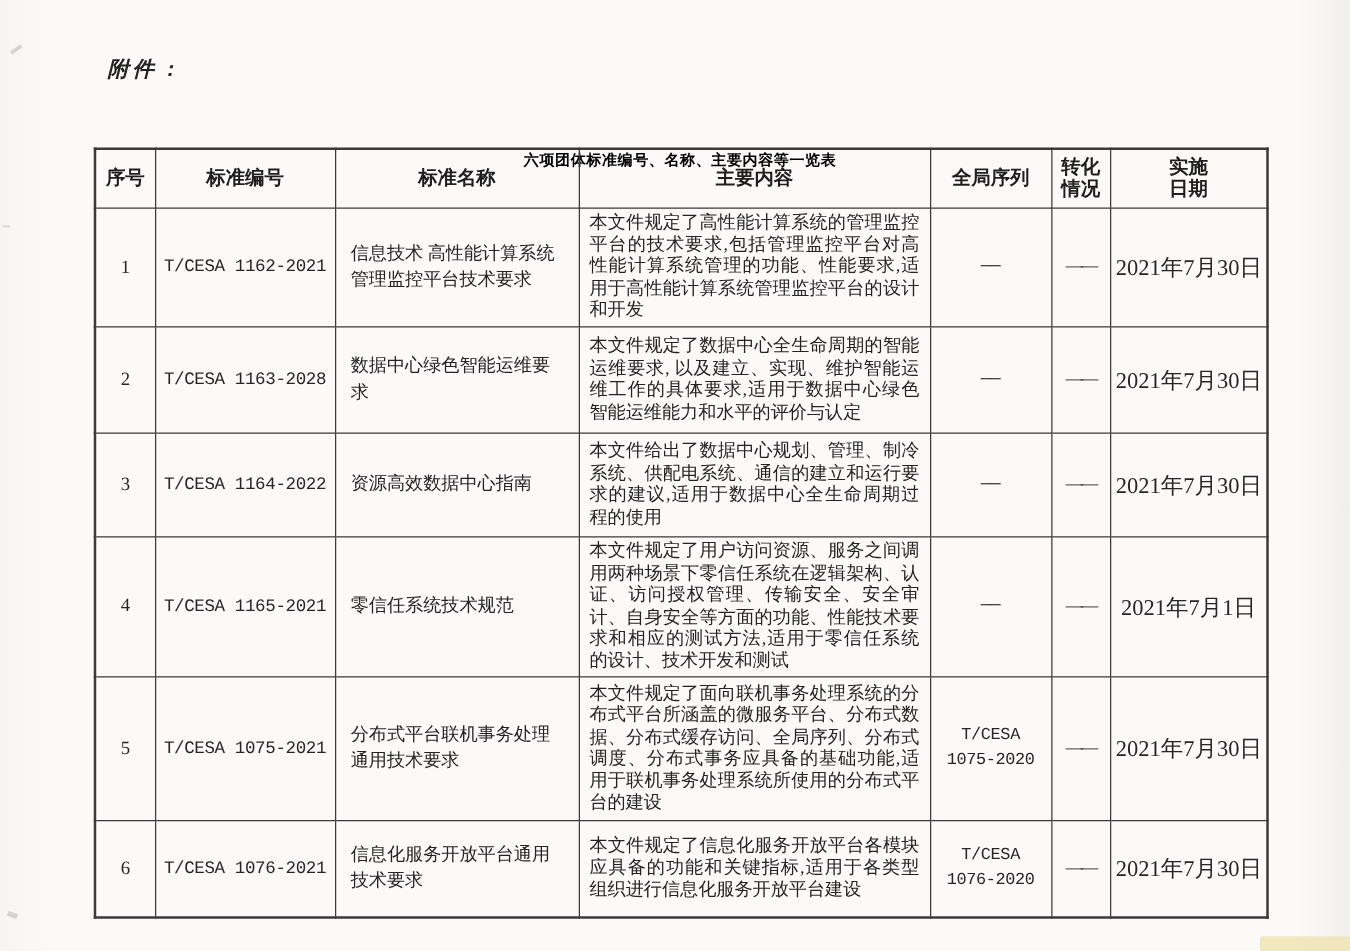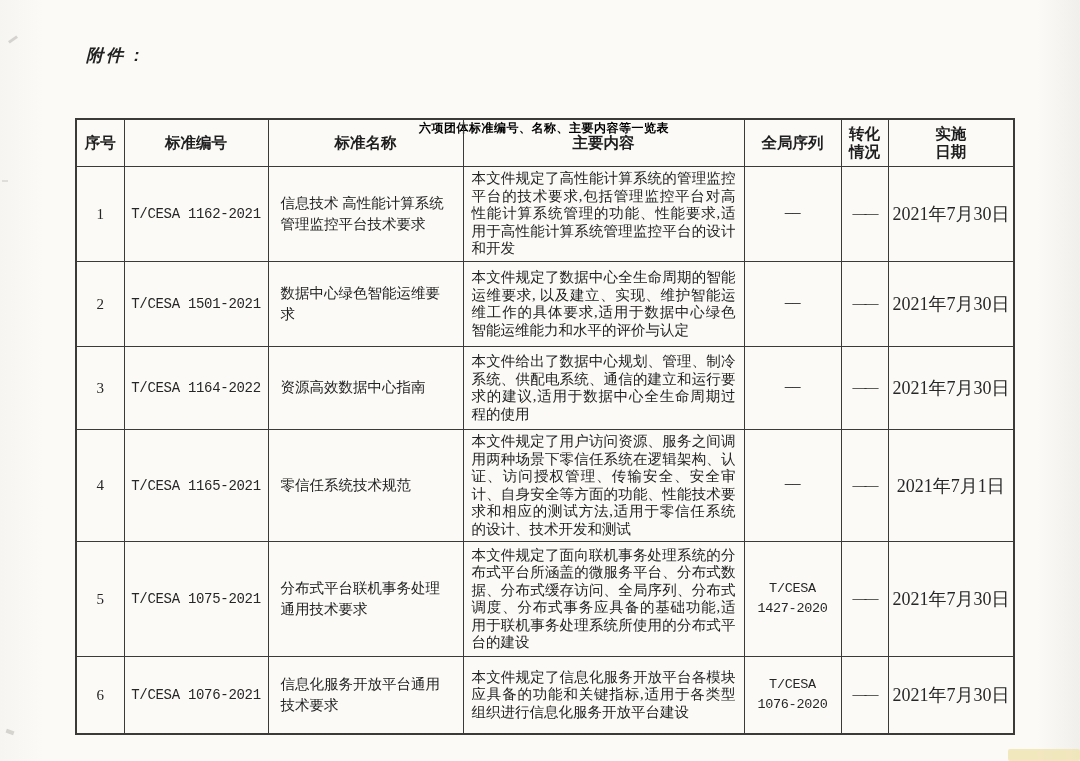--- a/index.html
+++ b/index.html
@@ -112,21 +112,21 @@
       <td class="c-seq">1</td>
       <td class="c-code">T/CESA 1162-2021</td>
       <td class="c-name">信息技术 高性能计算系统管理监控平台技术要求</td>
       <td class="c-content">本文件规定了高性能计算系统的管理监控平台的技术要求,包括管理监控平台对高性能计算系统管理的功能、性能要求,适用于高性能计算系统管理监控平台的设计和开发</td>
       <td class="c-replaces dash">——</td>
       <td class="c-conv dash">——</td>
       <td class="c-date">2021年7月30日</td>
     </tr>
     <tr>
       <td class="c-seq">2</td>
-      <td class="c-code">T/CESA 1501-2021</td>
+      <td class="c-code">T/CESA 1163-2028</td>
       <td class="c-name">数据中心绿色智能运维要求</td>
       <td class="c-content">本文件规定了数据中心全生命周期的智能运维要求, 以及建立、实现、维护智能运维工作的具体要求,适用于数据中心绿色智能运维能力和水平的评价与认定</td>
       <td class="c-replaces dash">——</td>
       <td class="c-conv dash">——</td>
       <td class="c-date">2021年7月30日</td>
     </tr>
     <tr>
       <td class="c-seq">3</td>
       <td class="c-code">T/CESA 1164-2022</td>
       <td class="c-name">资源高效数据中心指南</td>
@@ -142,21 +142,21 @@
       <td class="c-content">本文件规定了用户访问资源、服务之间调用两种场景下零信任系统在逻辑架构、认证、访问授权管理、传输安全、安全审计、自身安全等方面的功能、性能技术要求和相应的测试方法,适用于零信任系统的设计、技术开发和测试</td>
       <td class="c-replaces dash">——</td>
       <td class="c-conv dash">——</td>
       <td class="c-date">2021年7月1日</td>
     </tr>
     <tr>
       <td class="c-seq">5</td>
       <td class="c-code">T/CESA 1075-2021</td>
       <td class="c-name">分布式平台联机事务处理通用技术要求</td>
       <td class="c-content">本文件规定了面向联机事务处理系统的分布式平台所涵盖的微服务平台、分布式数据、分布式缓存访问、全局序列、分布式调度、分布式事务应具备的基础功能,适用于联机事务处理系统所使用的分布式平台的建设</td>
-      <td class="c-replaces">T/CESA 1427-2020</td>
+      <td class="c-replaces">T/CESA 1075-2020</td>
       <td class="c-conv dash">——</td>
       <td class="c-date">2021年7月30日</td>
     </tr>
     <tr>
       <td class="c-seq">6</td>
       <td class="c-code">T/CESA 1076-2021</td>
       <td class="c-name">信息化服务开放平台通用技术要求</td>
       <td class="c-content">本文件规定了信息化服务开放平台各模块应具备的功能和关键指标,适用于各类型组织进行信息化服务开放平台建设</td>
       <td class="c-replaces">T/CESA 1076-2020</td>
       <td class="c-conv dash">——</td>

